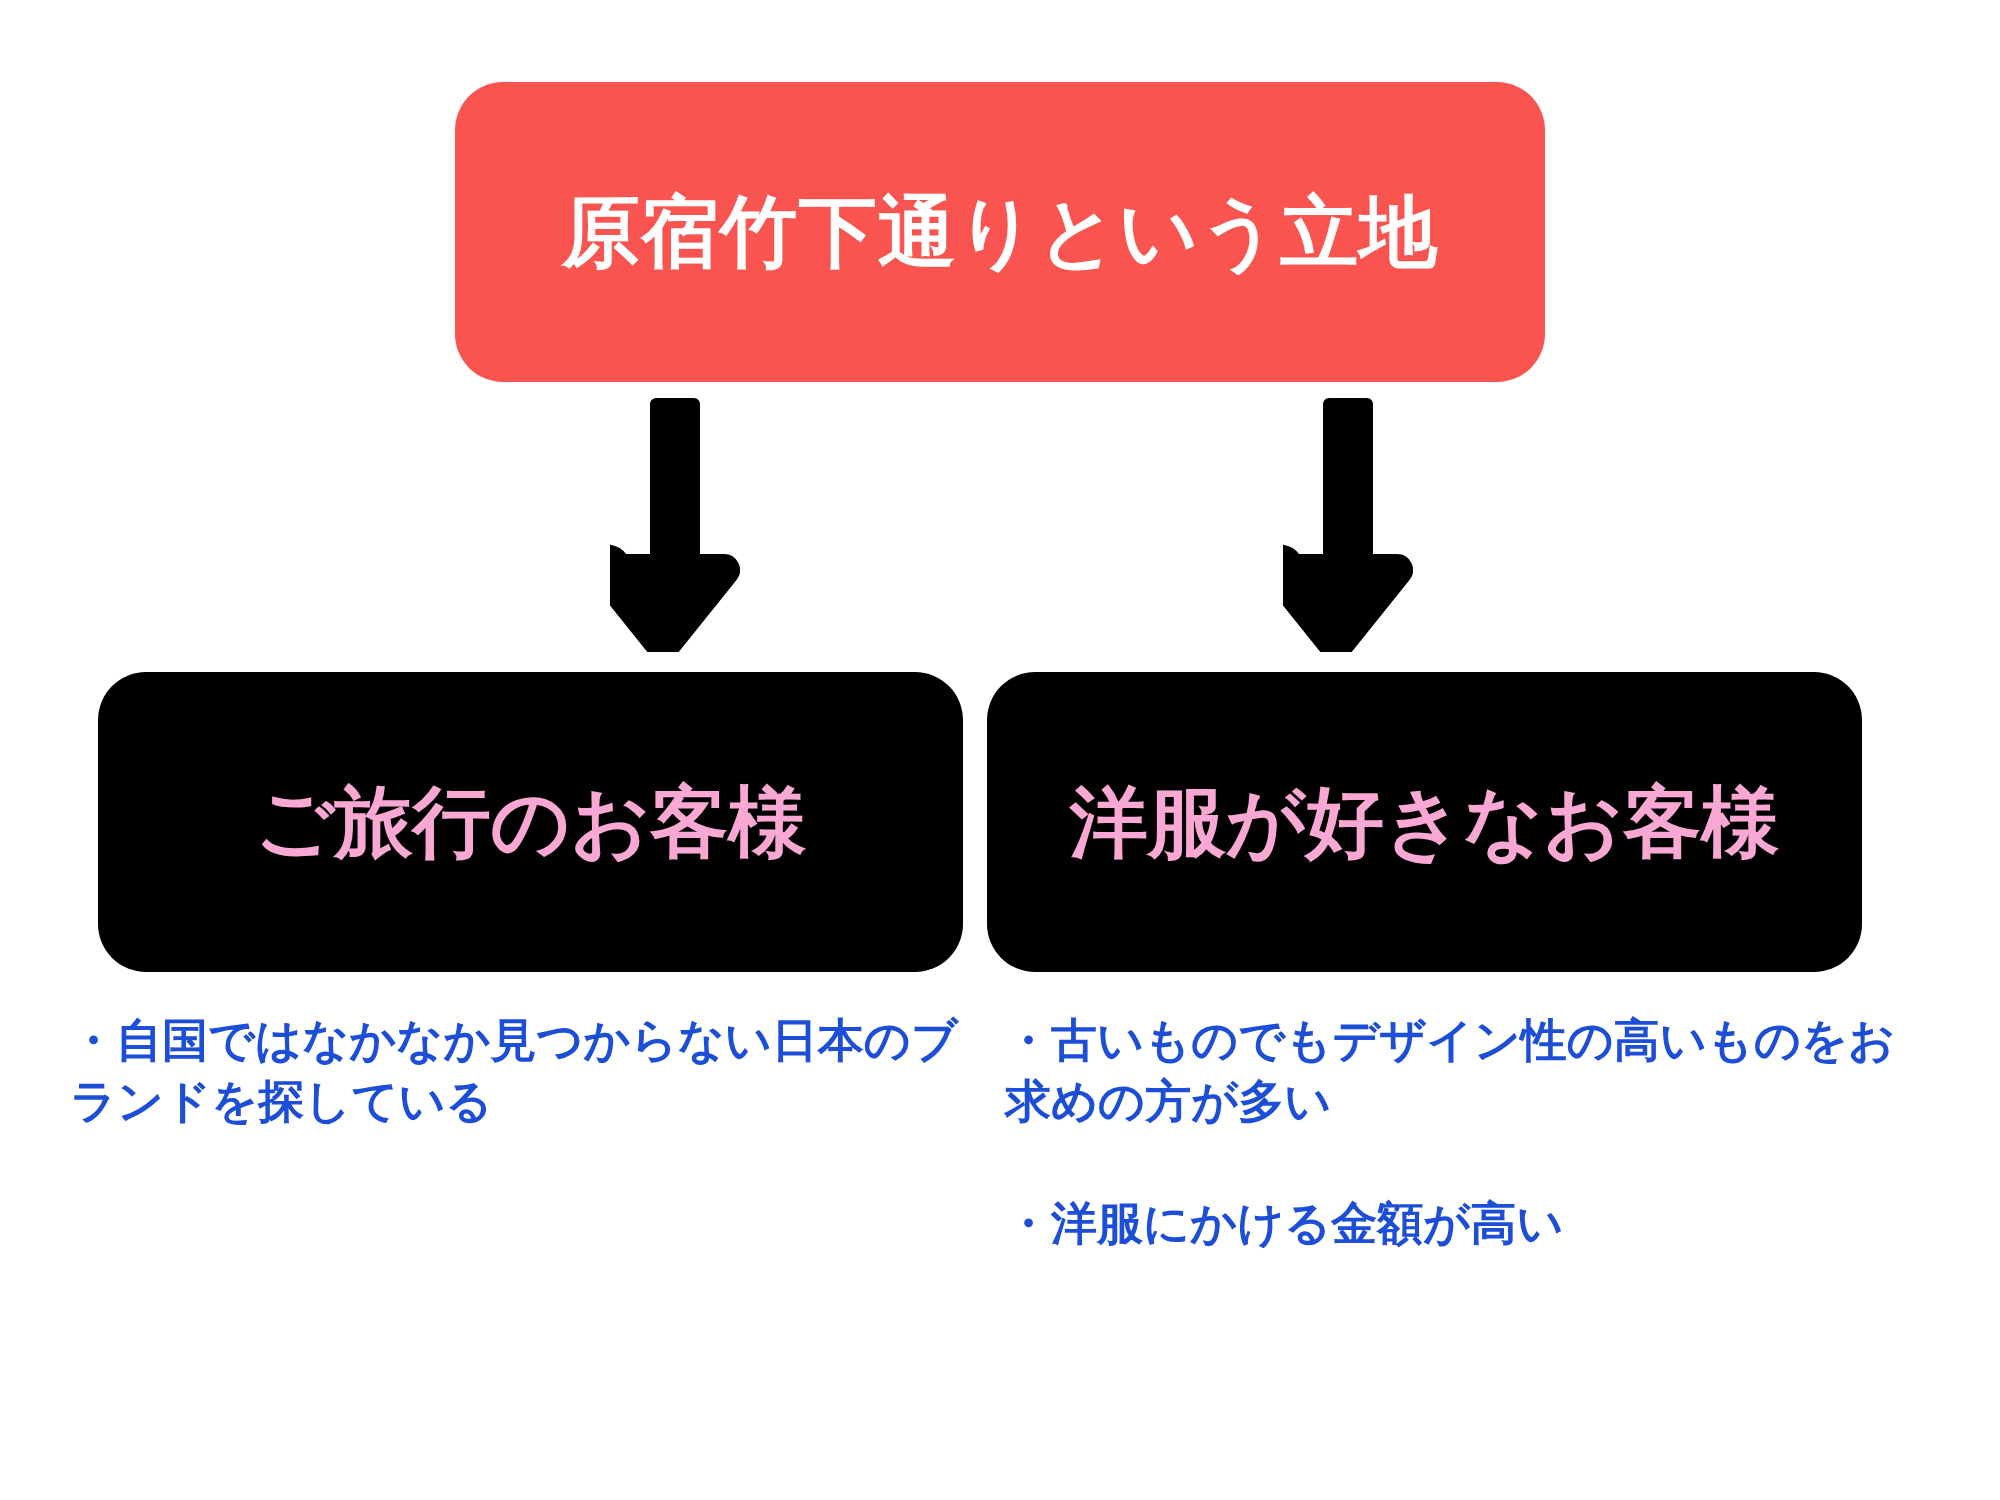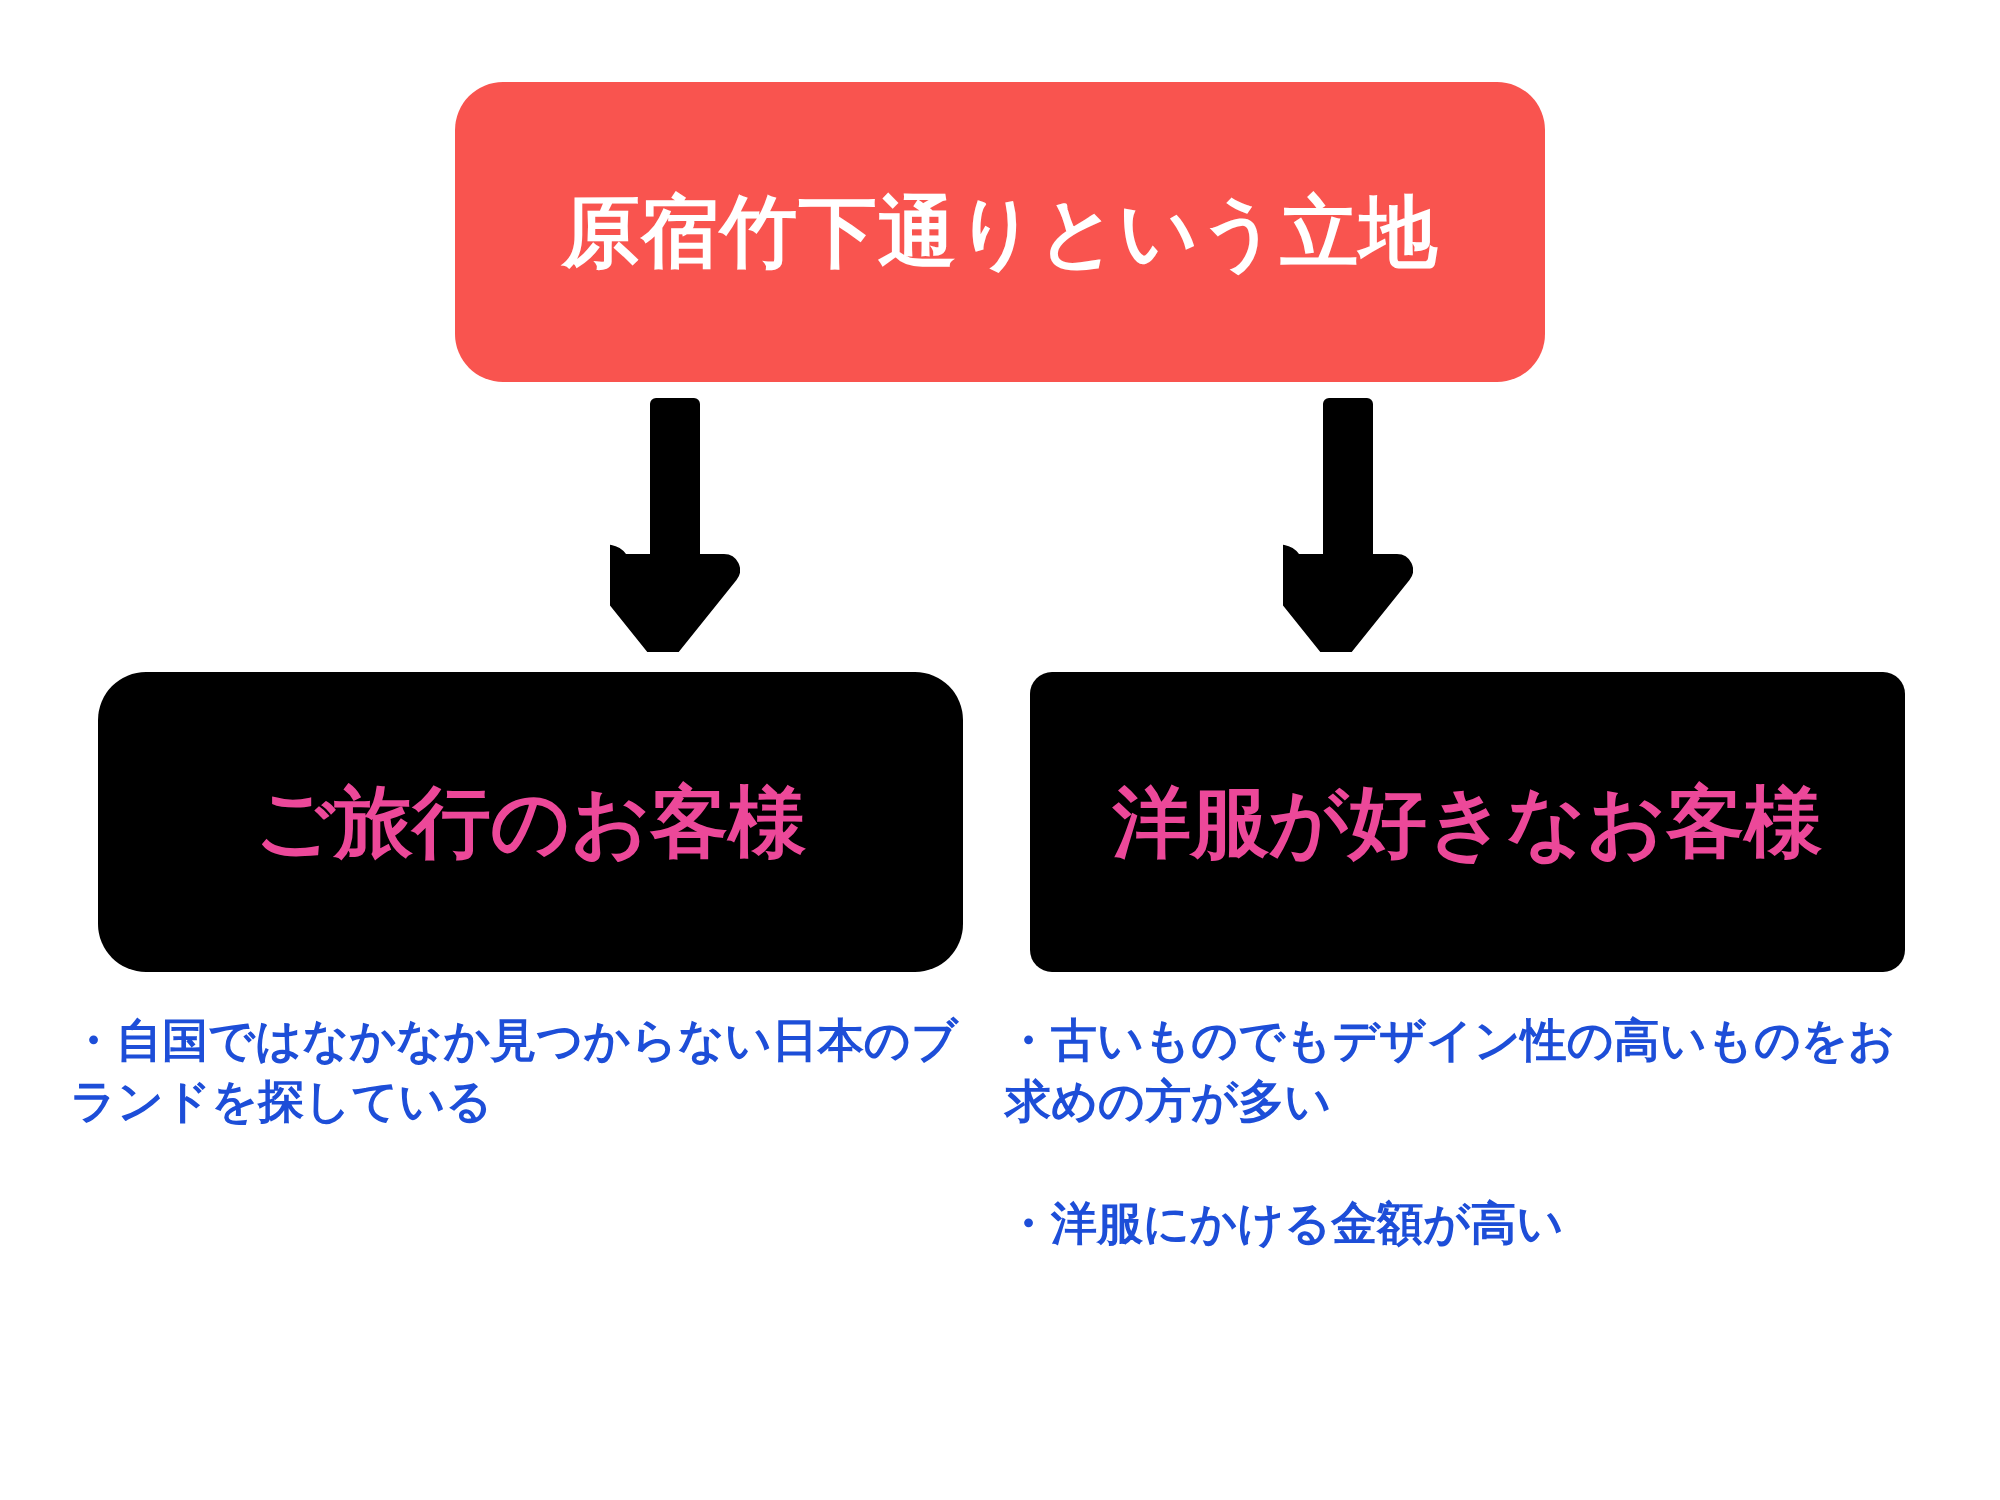--- a/index.html
+++ b/index.html
@@ -60,23 +60,23 @@
     top: 672px;
     height: 300px;
     background: #000000;
     border-radius: 48px;
     display: flex;
     align-items: center;
     justify-content: center;
     box-sizing: border-box;
   }
   .node-black.left  { left: 98px;  width: 865px; }
-  .node-black.right { left: 1030px; width: 875px; border-radius: 22px; }
+  .node-black.right { left: 987px; width: 875px; }
   .node-black-label {
-    color: #ec4899;
+    color: #f9a8d4;
     font-size: 78px;
     font-weight: 700;
     line-height: 1;
     white-space: nowrap;
   }
 
   
   .bullets {
     position: absolute;
     top: 1010px;

